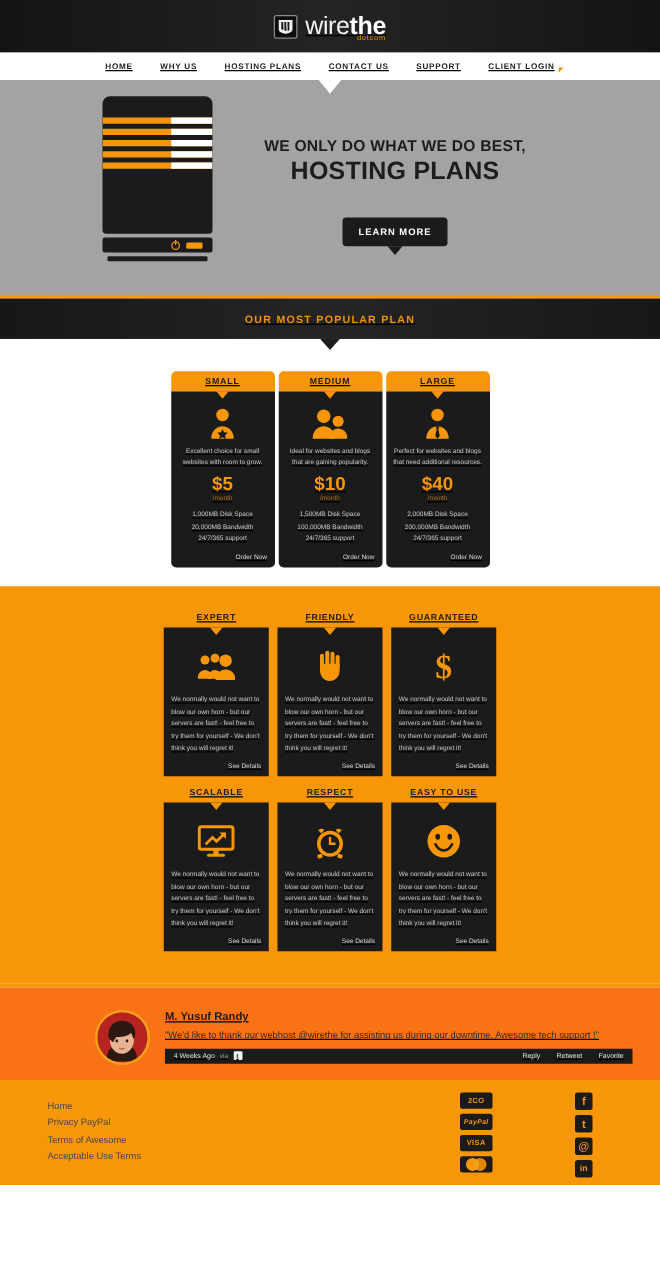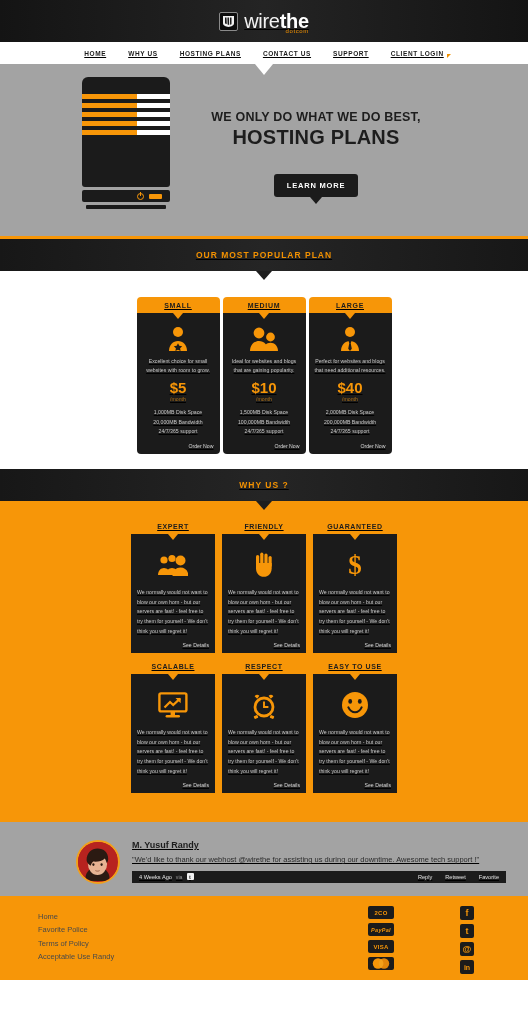--- a/index.html
+++ b/index.html
@@ -197,21 +197,21 @@
   .feat-icon { height: 36px; display: flex; align-items: center; justify-content: center; }
   .feat-text {
     color: #c9c9c9; font-size: 5.2px; line-height: 1.85; margin-top: 5px;
   }
   .feat-link {
     color: #d8d8d8; font-size: 5.2px; align-self: flex-end; margin-top: auto;
     padding-top: 6px; text-decoration: none;
   }
 
   
-  .testi-sec { background: #a3a3a3; padding: 18px 0 12px; }
+  .testi-sec { background: #f97316; padding: 18px 0 12px; }
   .testi { display: flex; gap: 12px; padding-left: 76px; padding-right: 22px; }
   .avatar {
     width: 44px; height: 44px; border-radius: 50%; flex: 0 0 44px;
     border: 2.5px solid #f2a01a; overflow: hidden; position: relative; background: #b7231f;
   }
   .avatar svg { display: block; }
   .testi-main { flex: 1; }
   .testi-name { font-size: 9px; font-weight: bold; color: #1d1d1d; }
   .testi-quote { font-size: 7.5px; color: #2b2b2b; line-height: 1.5; margin-top: 4px; }
   .testi-meta {
@@ -405,24 +405,20 @@
           <div class="plan-desc">Perfect for websites and blogs that need additional resources.</div>
           <div class="plan-price">$40</div>
           <div class="plan-per">/month</div>
           <div class="plan-specs">2,000MB Disk Space<br>200,000MB Bandwidth<br>24/7/365 support</div>
           <a href="#" class="plan-order">Order Now</a>
         </div>
       </div>
     </div>
   </section>
 
-  <div class="band">
-    <span>WHY US ?</span>
-    <i class="pointer"></i>
-  </div>
 
   <section class="why-sec">
     <div class="feat-row">
       <div class="feat">
         <div class="feat-title">EXPERT</div>
         <div class="feat-card">
           <div class="feat-icon">
             <svg width="30" height="24" viewBox="0 0 30 24" aria-hidden="true">
               <circle cx="6" cy="7" r="3.6" fill="#f79608"></circle>
               <path d="M0 22c0-4.2 2.7-7 6-7s6 2.8 6 7z" fill="#f79608"></path>
@@ -548,23 +544,23 @@
           </span>
         </div>
       </div>
     </div>
   </section>
 
 
   <div class="foot-main">
     <div class="col-company">
       <a href="#">Home</a>
-      <a href="#">Favorite Police</a>
-      <a href="#">Terms of Policy</a>
-      <a href="#">Acceptable Use Randy</a>
+      <a href="#">Privacy PayPal</a>
+      <a href="#">Terms of Awesome</a>
+      <a href="#">Acceptable Use Terms</a>
     </div>
 
     <div class="col-pay">
       <div class="pay-badge">2CO</div>
       <div class="pay-badge italic">PayPal</div>
       <div class="pay-badge">VISA</div>
       <div class="pay-badge mc">
         <svg width="24" height="11" viewBox="0 0 24 11" aria-hidden="true">
           <circle cx="9" cy="5.5" r="5.2" fill="#f79608"></circle>
           <circle cx="15" cy="5.5" r="5.2" fill="#e2860a"></circle>

